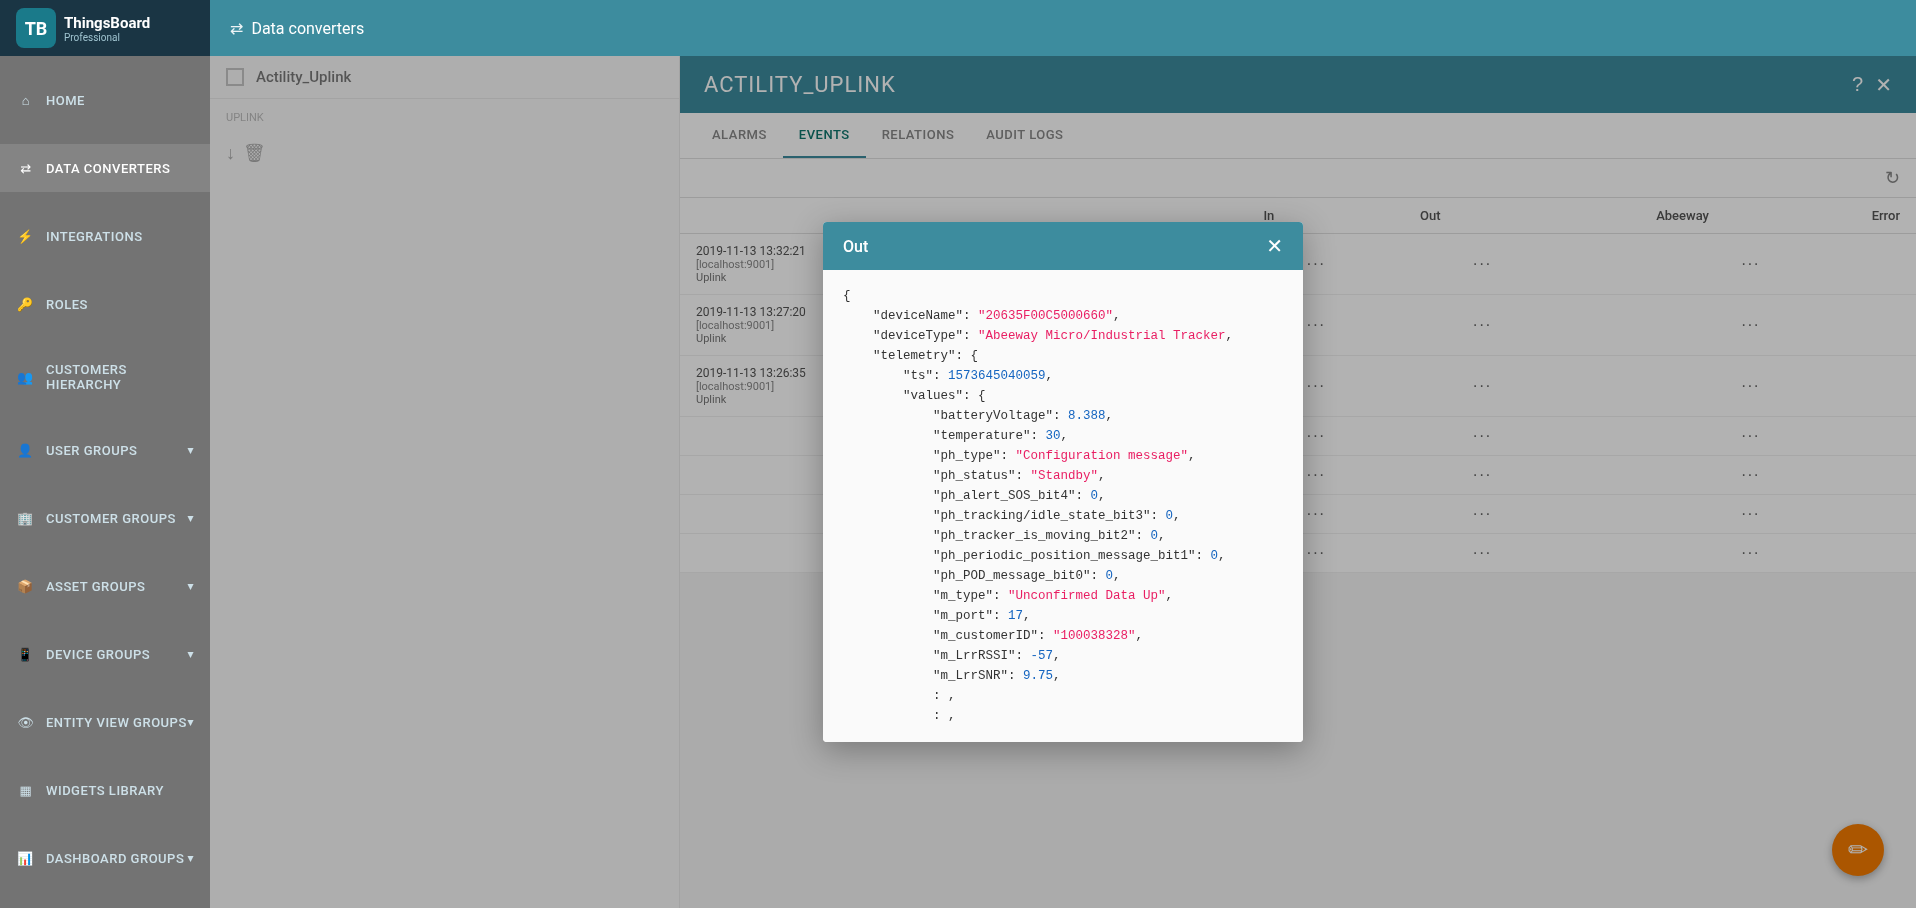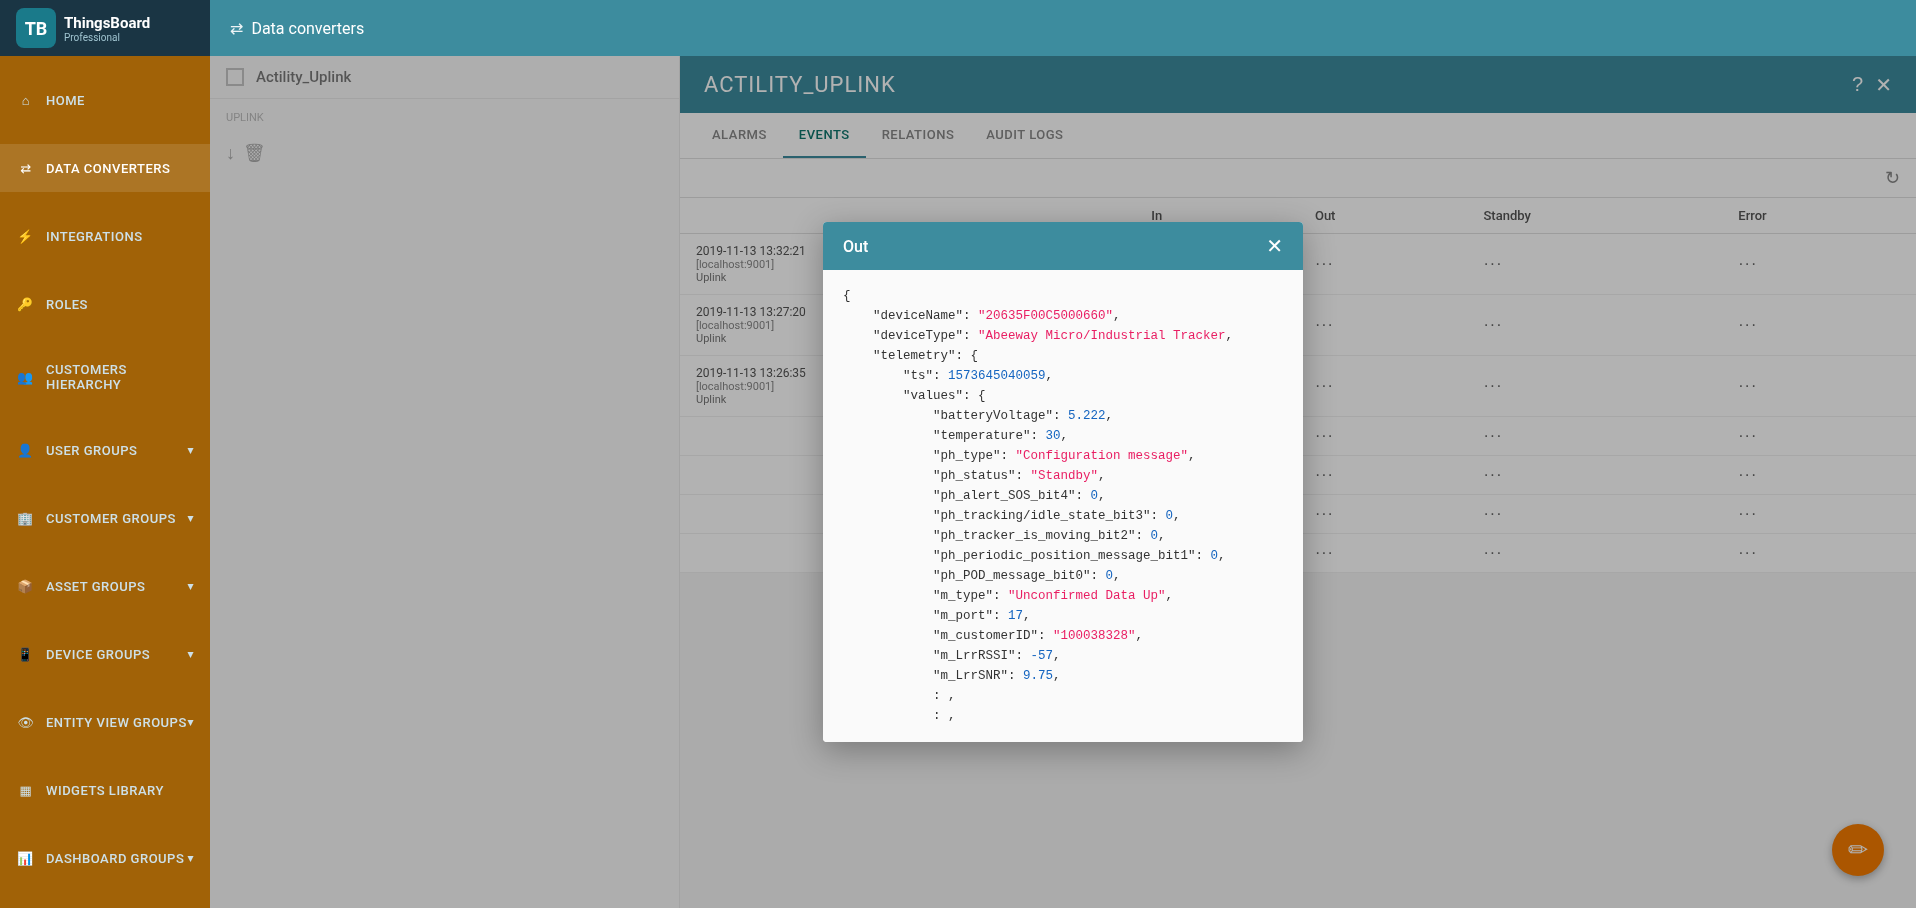--- a/index.html
+++ b/index.html
@@ -2,21 +2,21 @@
 <html><head>
   <meta charset="utf-8">
   <style>
     * { box-sizing: border-box; margin: 0; padding: 0; }
     body { font-family: Roboto, Arial, sans-serif; background: #f5f5f5; display: flex; height: 908px; overflow: hidden; }
 
     
     .sidebar {
       width: 210px;
       min-width: 210px;
-      background: #a16207;
+      background: #737373;
       color: #fff;
       display: flex;
       flex-direction: column;
       height: 100%;
       overflow-y: auto;
       gap: 20px;
     }
     .sidebar-logo {
       display: flex;
       align-items: center;
@@ -198,21 +198,21 @@
     }
 
     .events-table {
       width: 100%;
       border-collapse: collapse;
       background: #fff;
       font-size: 13px;
     }
     .events-table th {
       padding: 10px 16px;
-      text-align: left;
+      text-align: right;
       font-weight: 500;
       color: #555;
       border-bottom: 1px solid #e0e0e0;
       font-size: 13px;
     }
     .events-table td {
       padding: 10px 16px;
       border-bottom: 1px solid #f0f0f0;
       color: #333;
     }
@@ -452,21 +452,21 @@
       <div class="detail-content">
         <div class="detail-content-header">
           <button style="background:none;border:none;cursor:pointer;font-size:18px;color:#888;">↻</button>
         </div>
         <table class="events-table">
           <thead>
             <tr>
               <th></th>
               <th>In</th>
               <th>Out</th>
-              <th>Standby</th>
+              <th>Abeeway</th>
               <th>Error</th>
             </tr>
           </thead>
           <tbody id="events-tbody">
 
           <tr>
     <td style="font-size:12px;color:#555;">
       <div>2019-11-13 13:32:21</div>
                   <div style="color:#888;font-size:11px;">[localhost:9001]</div>
                   <div style="font-size:11px;color:#777;">Uplink</div>
@@ -547,21 +547,21 @@
           <span class="modal-header-title">Out</span>
           <button class="modal-close-btn">✕</button>
         </div>
         <div class="modal-body">
           <pre><span class="json-brace">{</span>
     <span class="json-key">"deviceName"</span>: <span class="json-str">"20635F00C5000660"</span>,
     <span class="json-key">"deviceType"</span>: <span class="json-str">"Abeeway Micro/Industrial Tracker</span>,
     <span class="json-key">"telemetry"</span>: {
         <span class="json-key">"ts"</span>: <span class="json-num">1573645040059</span>,
         <span class="json-key">"values"</span>: {
-            <span class="json-key">"batteryVoltage"</span>: <span class="json-num">5.222</span>,
+            <span class="json-key">"batteryVoltage"</span>: <span class="json-num">8.388</span>,
             <span class="json-key">"temperature"</span>: <span class="json-num">30</span>,
             <span class="json-key">"ph_type"</span>: <span class="json-str">"Configuration message"</span>,
             <span class="json-key">"ph_status"</span>: <span class="json-str">"Standby"</span>,
             <span class="json-key">"ph_alert_SOS_bit4"</span>: <span class="json-num">0</span>,
             <span class="json-key">"ph_tracking/idle_state_bit3"</span>: <span class="json-num">0</span>,
             <span class="json-key">"ph_tracker_is_moving_bit2"</span>: <span class="json-num">0</span>,
             <span class="json-key">"ph_periodic_position_message_bit1"</span>: <span class="json-num">0</span>,
             <span class="json-key">"ph_POD_message_bit0"</span>: <span class="json-num">0</span>,
             <span class="json-key">"m_type"</span>: <span class="json-str">"Unconfirmed Data Up"</span>,
             <span class="json-key">"m_port"</span>: <span class="json-num">17</span>,

